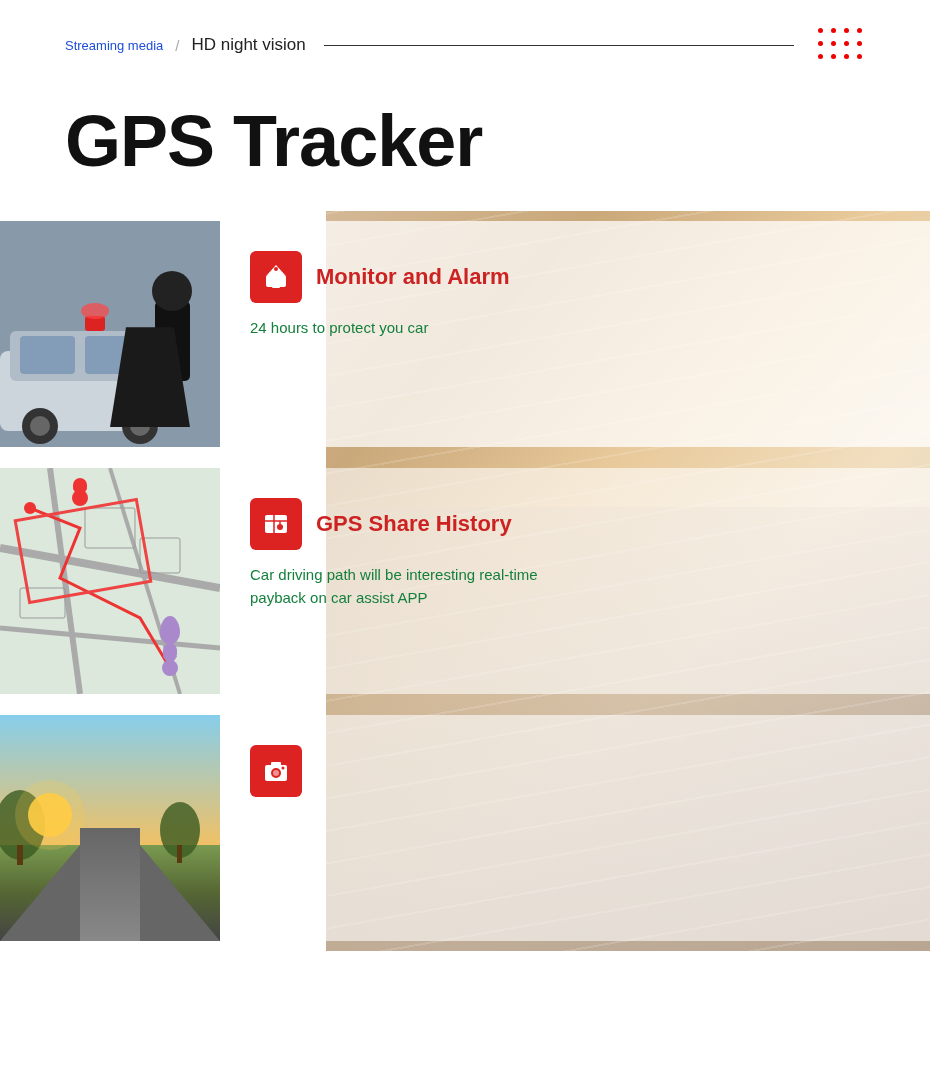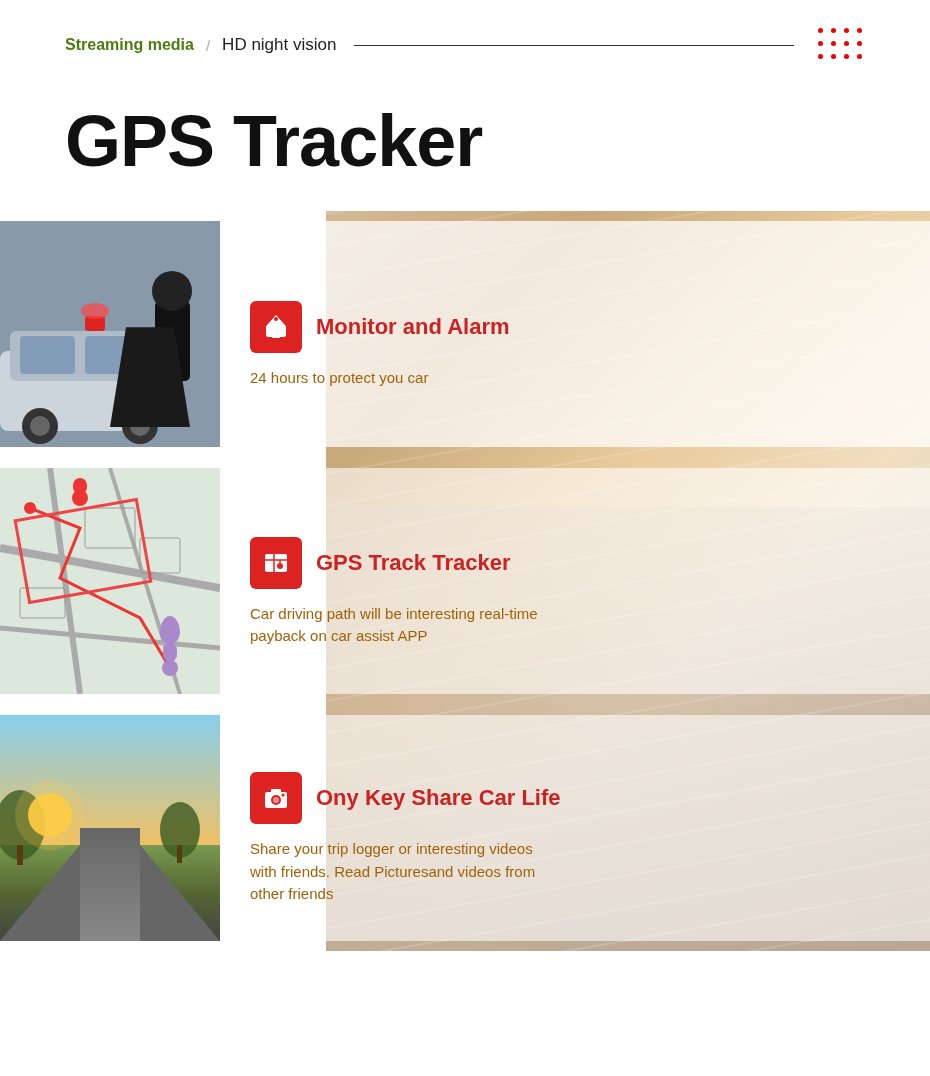--- a/index.html
+++ b/index.html
@@ -13,23 +13,23 @@
     }
 
     
     .header {
       display: flex;
       align-items: center;
       padding: 28px 65px 0 65px;
       gap: 0;
     }
     .header-streaming {
-      font-size: 16px;
-      color: #4d7c0f;
-      font-weight: 700;
+      font-size: 13px;
+      color: #1d4ed8;
+      font-weight: 400;
       white-space: nowrap;
     }
     .header-slash {
       font-size: 15px;
       color: #aaa;
       margin: 0 12px;
     }
     .header-hd {
       font-size: 17px;
       color: #222;
@@ -197,22 +197,22 @@
       width: 60px;
       height: 50%;
       background: linear-gradient(180deg, #666 0%, #888 100%);
     }
 
     
     .feature-info {
       flex: 1;
       display: flex;
       flex-direction: column;
-      justify-content: center;
-      padding: 42px 30px 20px 30px;
+      justify-content: flex-start;
+      padding: 30px 30px 20px 30px;
       background: rgba(255,255,255,0.75);
     }
 
     .feature-icon-row {
       display: flex;
       align-items: center;
       gap: 14px;
       margin-bottom: 10px;
     }
 
@@ -230,21 +230,21 @@
     }
 
     .feature-title {
       font-size: 22px;
       font-weight: 700;
       color: #cc2222;
     }
 
     .feature-desc {
       font-size: 15px;
-      color: #a16207;
+      color: #15803d;
       line-height: 1.5;
       margin-top: 4px;
       max-width: 300px;
     }
 
     
     .feature-row + .feature-row {
       border-top: none;
     }
 
@@ -361,21 +361,21 @@
         <div class="feature-icon-row">
           <div class="feature-icon-box">
             <svg width="28" height="28" viewBox="0 0 28 28">
               <rect x="3" y="5" width="22" height="18" rx="2" fill="white"></rect>
               <line x1="3" y1="11" x2="25" y2="11" stroke="#dd2222" stroke-width="1.5"></line>
               <line x1="12" y1="5" x2="12" y2="23" stroke="#dd2222" stroke-width="1.5"></line>
               <circle cx="18" cy="17" r="3" fill="#dd2222"></circle>
               <line x1="18" y1="14" x2="18" y2="11" stroke="#dd2222" stroke-width="1.5"></line>
             </svg>
           </div>
-          <span class="feature-title">GPS Track Tracker</span>
+          <span class="feature-title">GPS Share History</span>
         </div>
         <p class="feature-desc">Car driving path will be interesting real-time payback on car assist APP</p>
       </div>
     </div>
 
     <div class="feature-row">
       <div class="feature-thumb thumb-road">
         <svg width="220" height="226" viewBox="0 0 220 226">
 
           <defs>
@@ -412,20 +412,18 @@
         <div class="feature-icon-row">
           <div class="feature-icon-box">
             <svg width="28" height="28" viewBox="0 0 28 28">
               <rect x="3" y="8" width="22" height="16" rx="2" fill="white"></rect>
               <circle cx="14" cy="16" r="5" fill="#dd2222"></circle>
               <circle cx="14" cy="16" r="3" fill="white" opacity="0.5"></circle>
               <rect x="9" y="5" width="10" height="5" rx="1" fill="white"></rect>
               <circle cx="21" cy="11" r="1.5" fill="#dd2222"></circle>
             </svg>
           </div>
-          <span class="feature-title">Ony Key Share Car Life</span>
         </div>
-        <p class="feature-desc">Share your trip logger or interesting videos with friends. Read Picturesand videos from other friends</p>
       </div>
     </div>
 
   </div>
 </div>
 
 </body></html>

